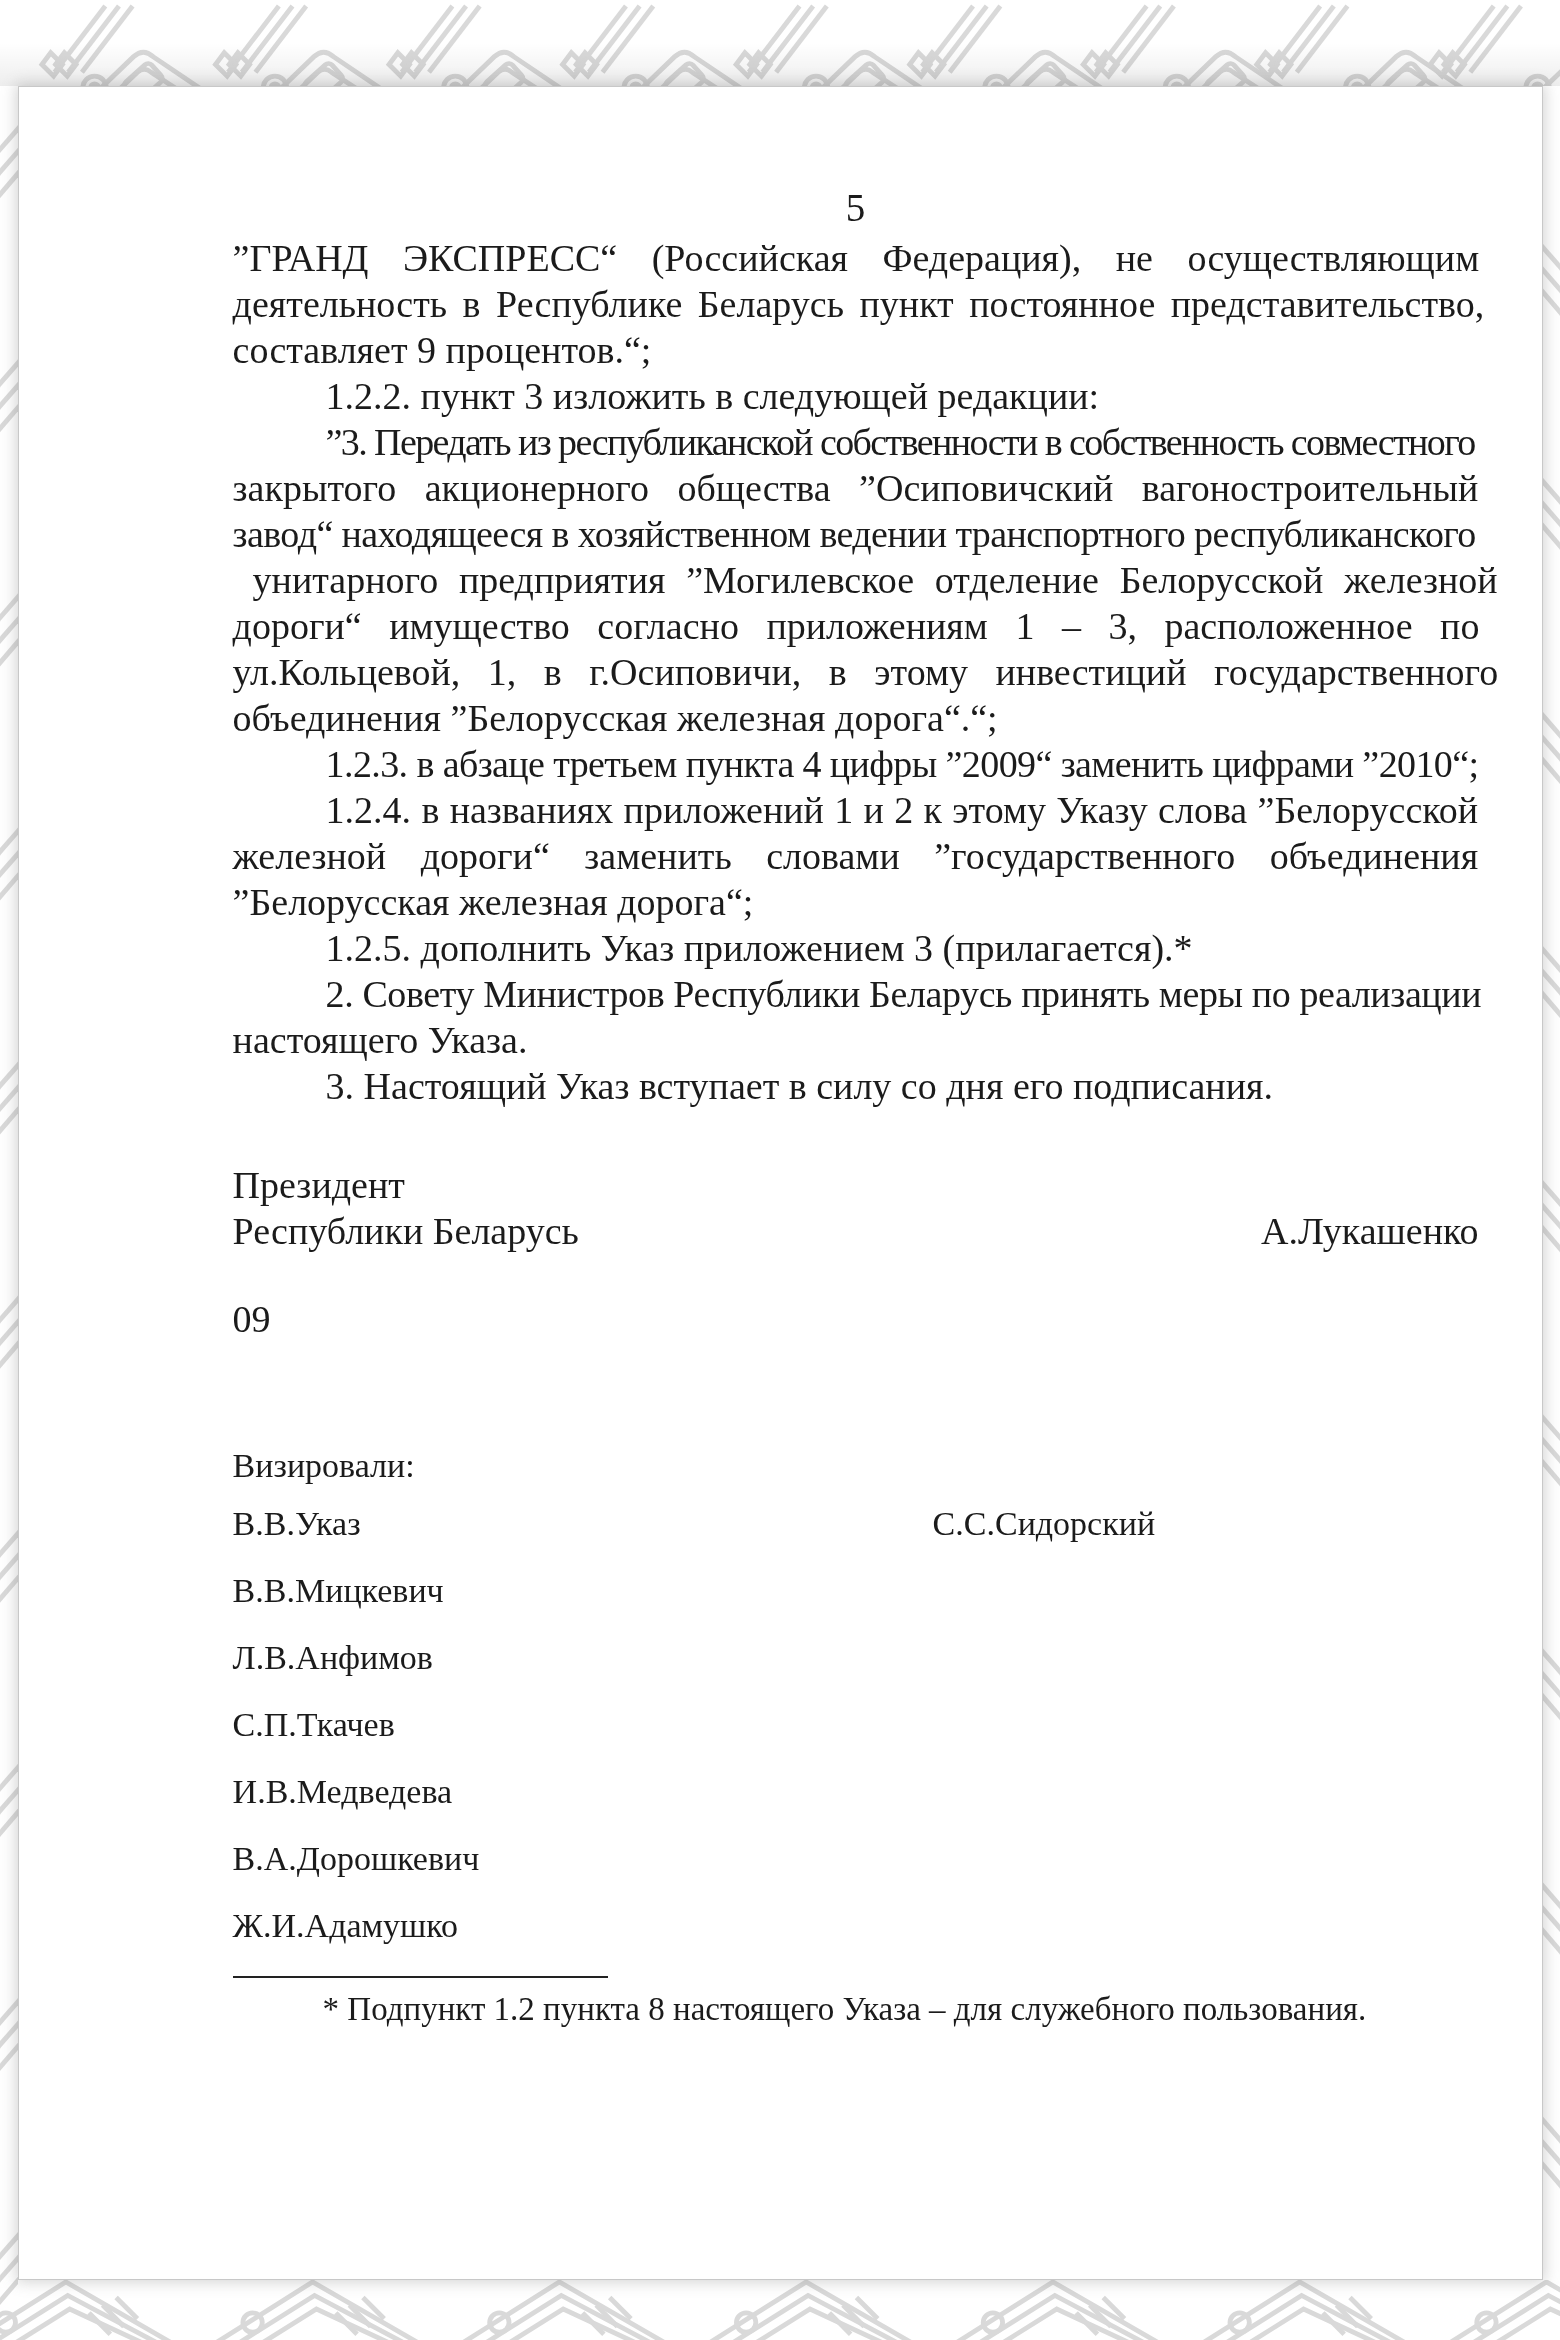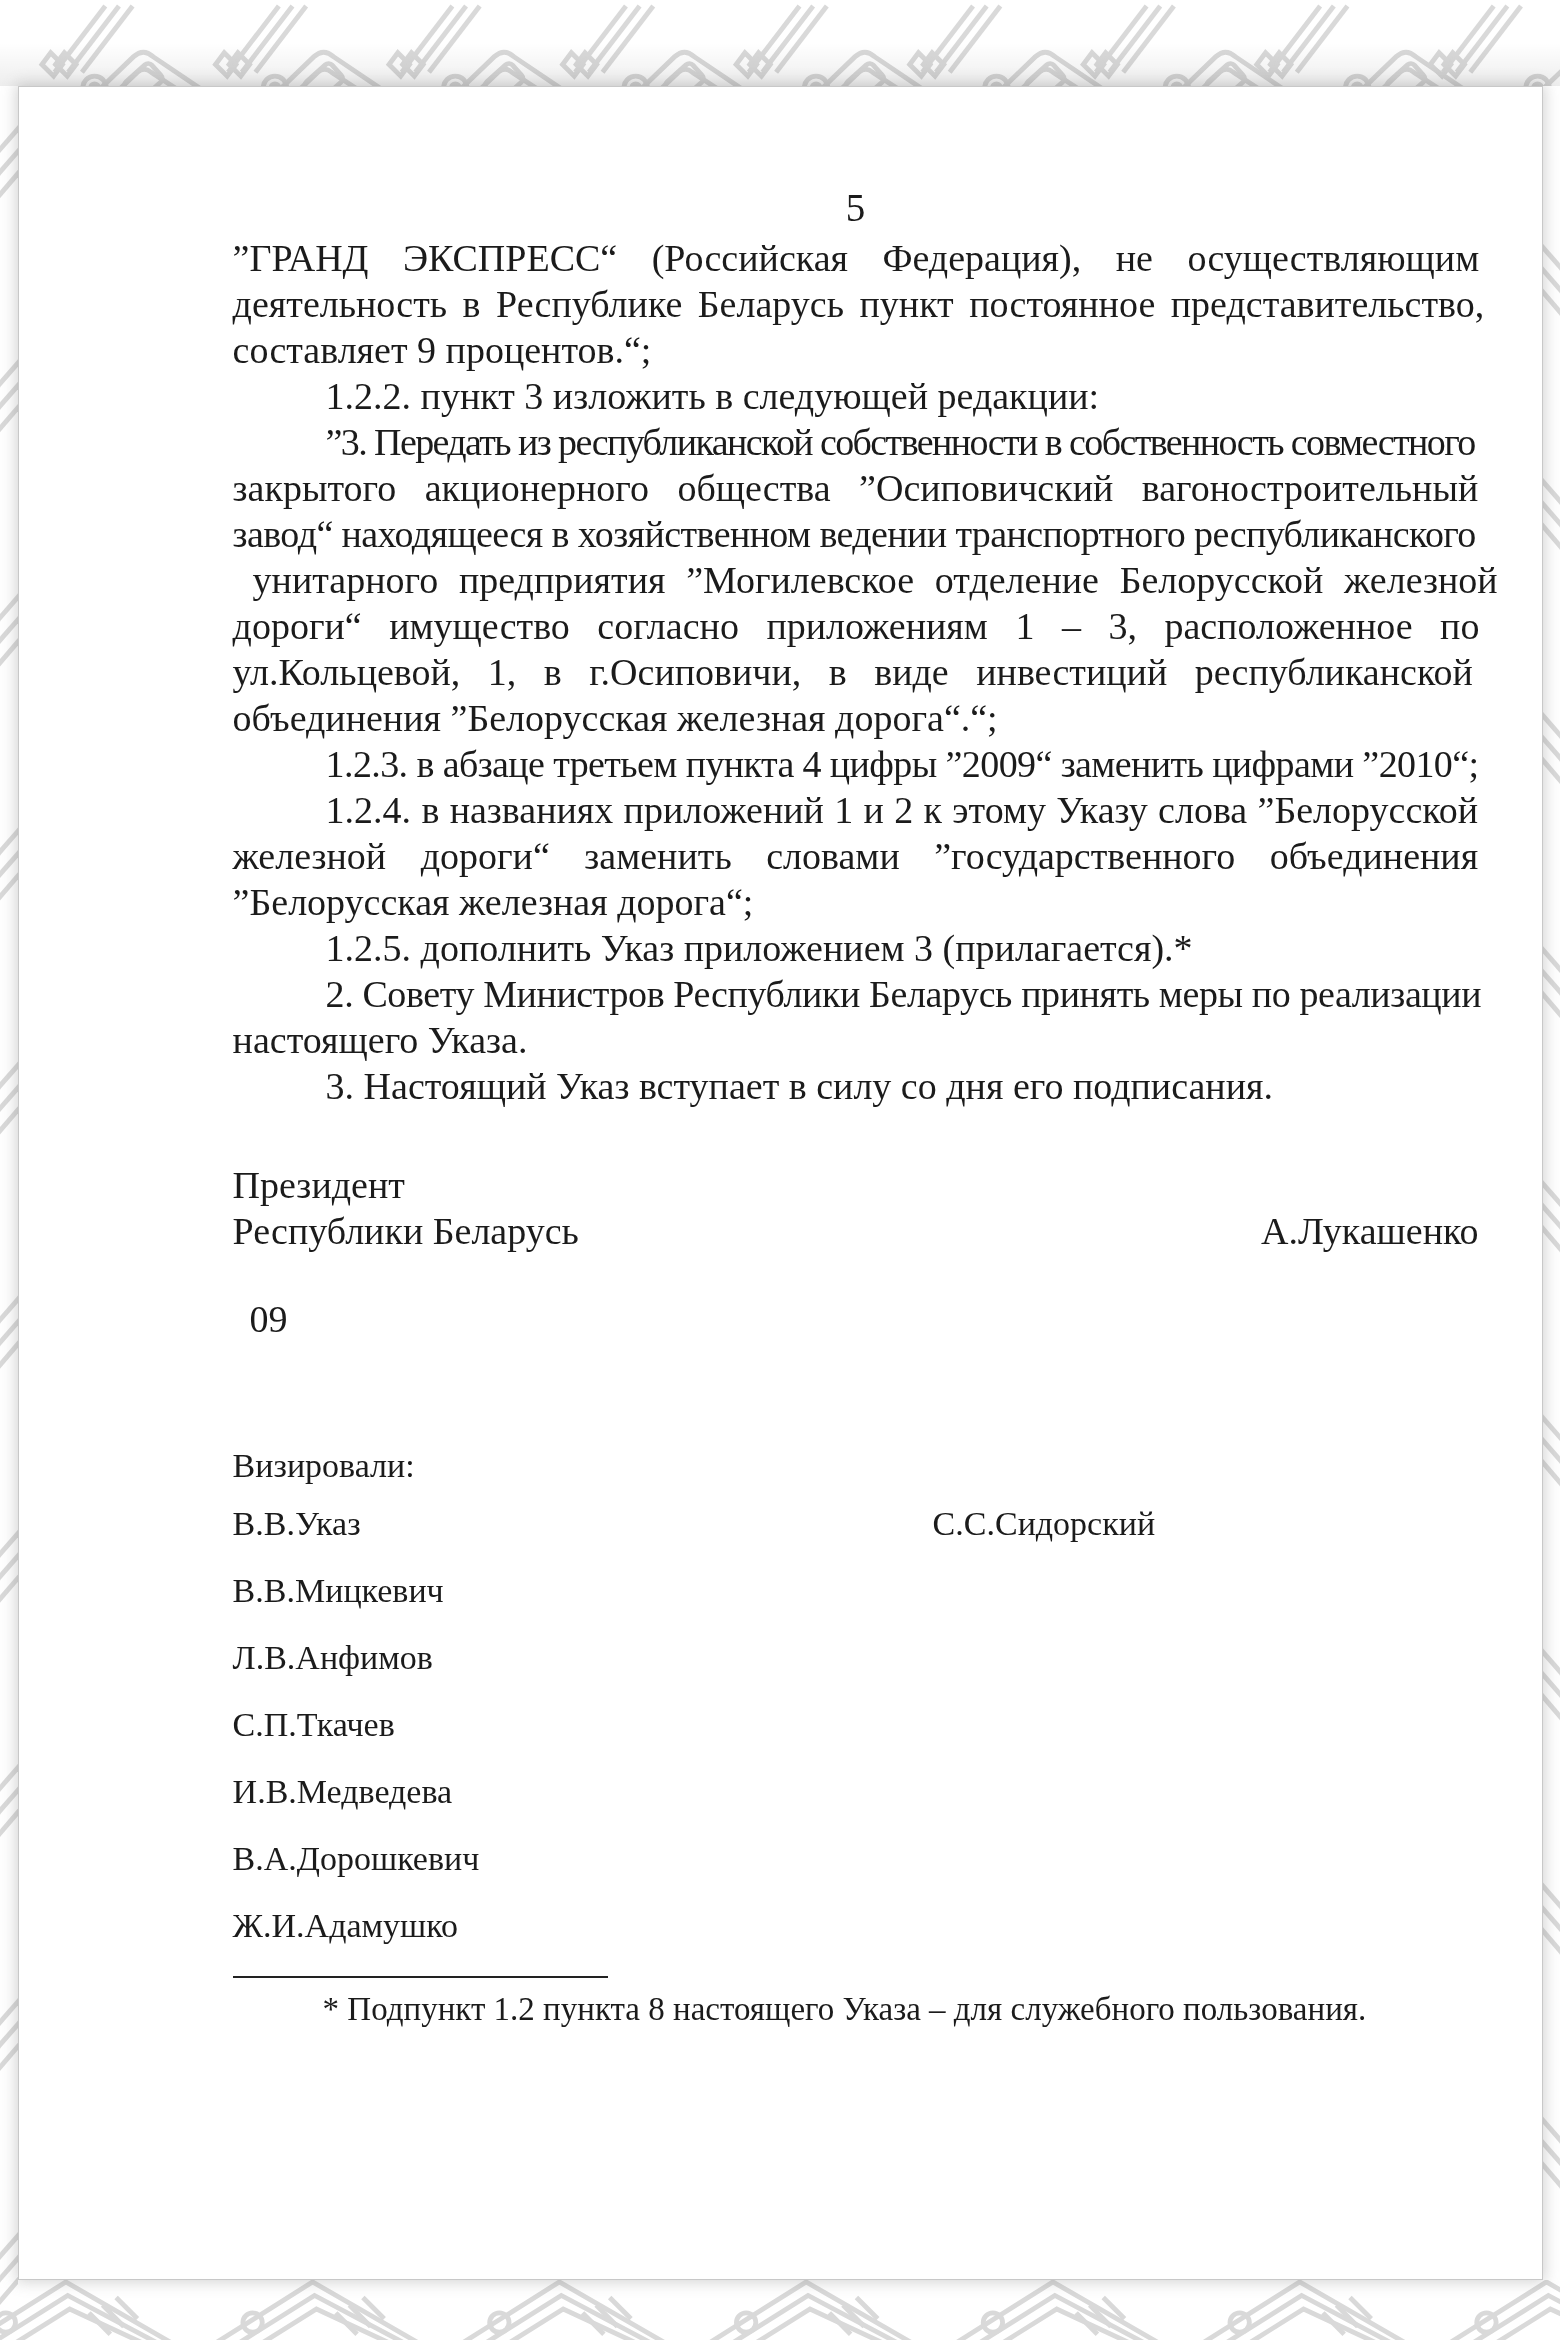--- a/index.html
+++ b/index.html
@@ -32,21 +32,21 @@
   }
   .doc-body { position:absolute; left:214px; top:148px; width:1246px; font-size:38px; }
   .para { margin:0; }
   .line { white-space:nowrap; overflow:visible; height:46px; line-height:46px; }
   .line.ind { padding-left:93px; }
   .sig {
     position:absolute; left:214px; top:1075px; width:1246px;
     display:flex; justify-content:space-between; align-items:flex-end;
     font-size:38px; line-height:46px;
   }
-  .doc-code { position:absolute; left:214px; top:1209px; font-size:38px; line-height:46px;margin-left:17px; }
+  .doc-code { position:absolute; left:214px; top:1209px; font-size:38px; line-height:46px; }
   .visas { position:absolute; left:214px; top:1356px; width:1246px; font-size:34px; line-height:46px; }
   .visas-label { margin-bottom:11.7px; }
   .visa-row { position:relative; height:67px; }
   .visa-right { position:absolute; left:700px; top:0; }
   .footnote { position:absolute; left:214px; top:1889px; width:1246px; }
   .footnote-rule { width:375px; border-top:2.9px solid #222222; }
   .footnote-text { margin-top:10.7px; font-size:33px; line-height:41px; }
   .footnote-text .line { height:41px; line-height:41px; }
   .footnote-text .ind { padding-left:90px; }
 </style>
@@ -164,21 +164,21 @@
     <div class="para">
       <div class="line ind"><span>1.2.2. пункт 3 изложить в следующей редакции:</span></div>
     </div>
 
     <div class="para">
       <div class="line just ind"><span style="letter-spacing: -1.6px;">”3. Передать из республиканской собственности в собственность совместного</span></div>
       <div class="line just"><span style="word-spacing: 19px;">закрытого акционерного общества ”Осиповичский вагоностроительный</span></div>
       <div class="line just"><span style="letter-spacing: -0.6px;">завод“ находящееся в хозяйственном ведении транспортного республиканского</span></div>
       <div class="line just"><span style="word-spacing: 11.2px; margin-left: 20px;">унитарного предприятия ”Могилевское отделение Белорусской железной</span></div>
       <div class="line just"><span style="word-spacing: 18px;">дороги“ имущество согласно приложениям 1 – 3, расположенное по</span></div>
-      <div class="line just"><span style="word-spacing: 18px;">ул.Кольцевой, 1, в г.Осиповичи, в виде инвестиций республиканской</span></div>
+      <div class="line just"><span style="word-spacing: 18px;">ул.Кольцевой, 1, в г.Осиповичи, в этому инвестиций государственного</span></div>
       <div class="line"><span>объединения ”Белорусская железная дорога“.“;</span></div>
     </div>
 
     <div class="para">
       <div class="line just ind"><span style="letter-spacing: -0.6px;">1.2.3. в абзаце третьем пункта 4 цифры ”2009“ заменить цифрами ”2010“;</span></div>
     </div>
 
     <div class="para">
       <div class="line just ind"><span style="word-spacing: 0.8px;">1.2.4. в названиях приложений 1 и 2 к этому Указу слова ”Белорусской</span></div>
       <div class="line just"><span style="word-spacing: 25px;">железной дороги“ заменить словами ”государственного объединения</span></div>

